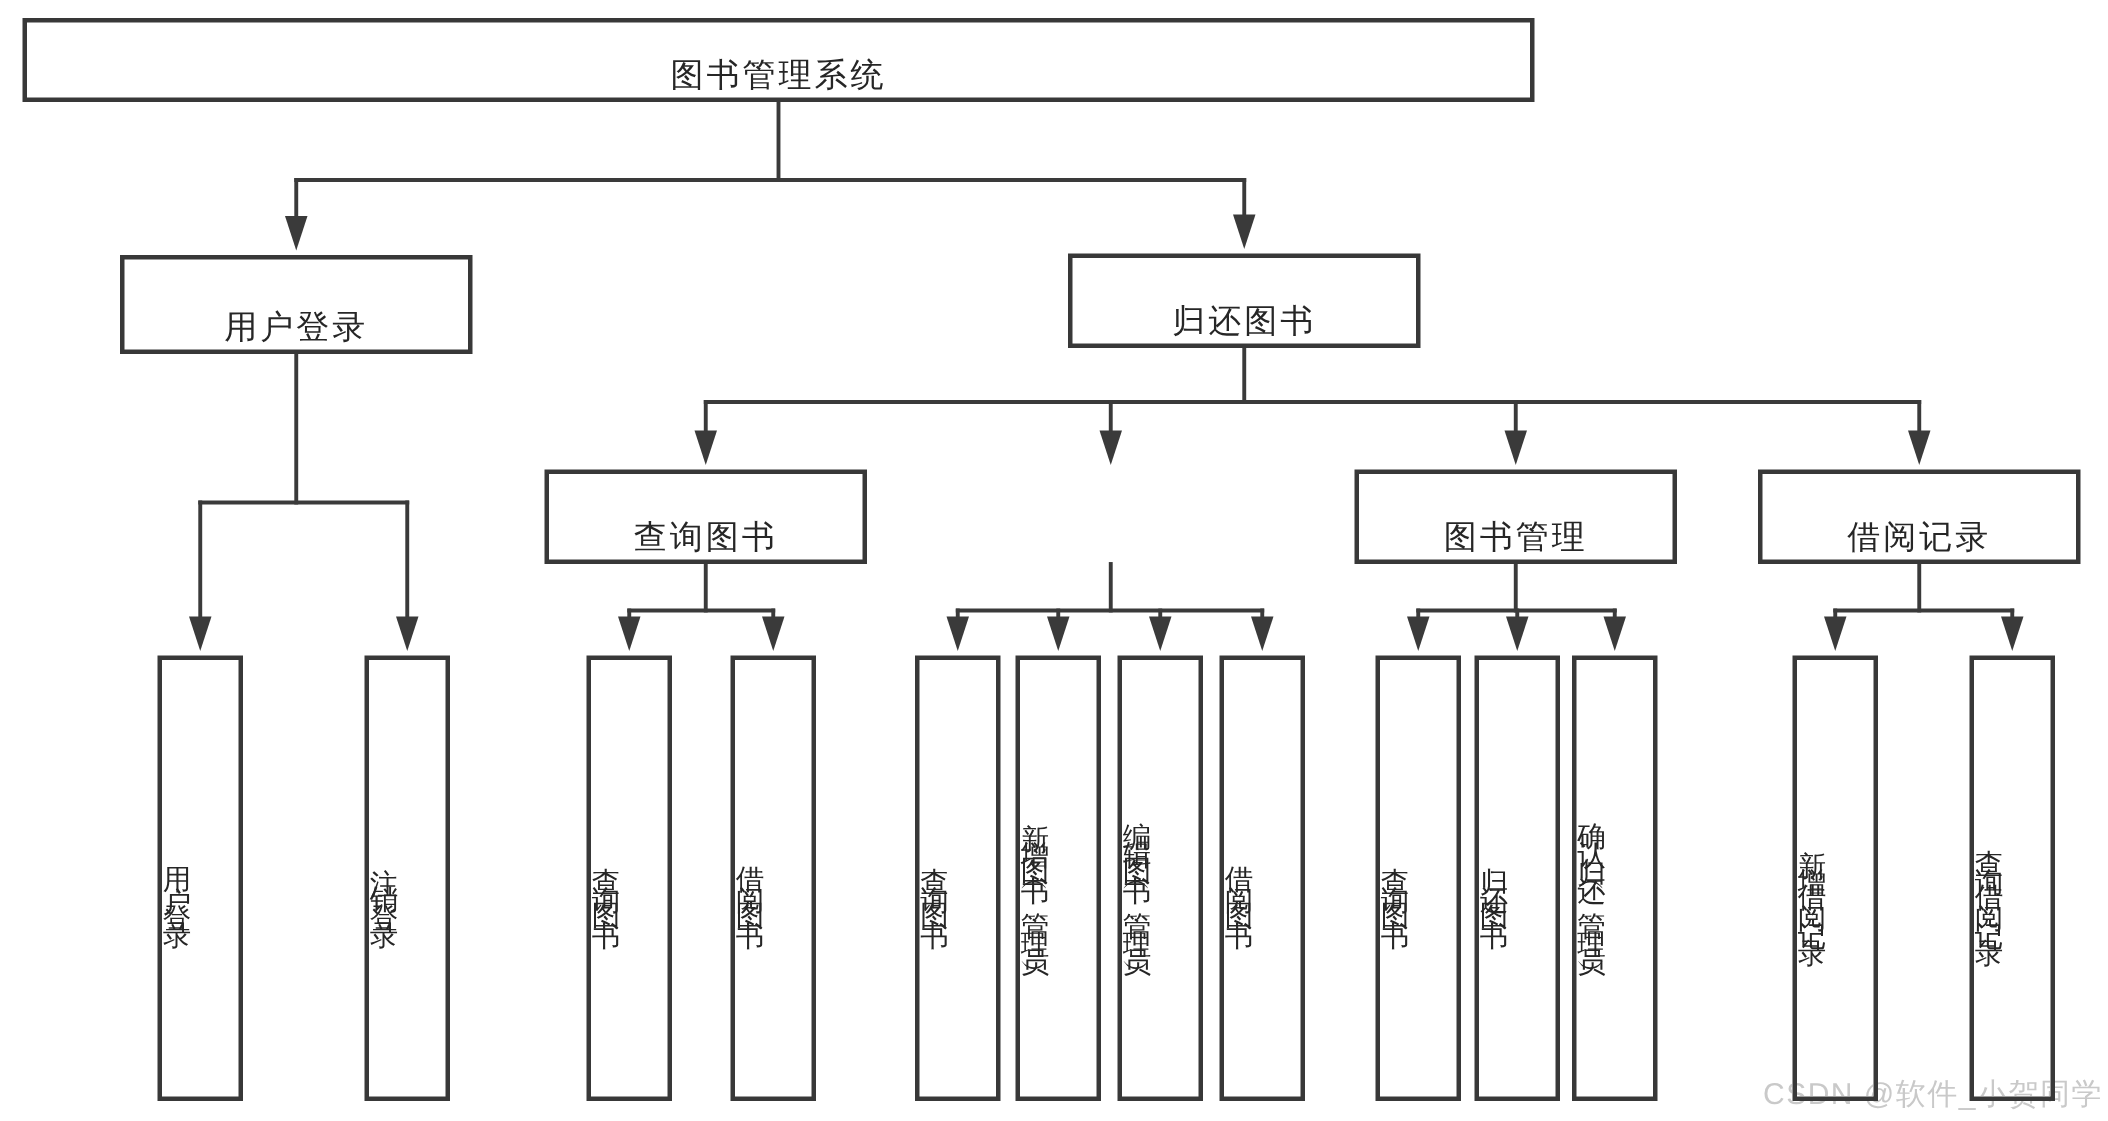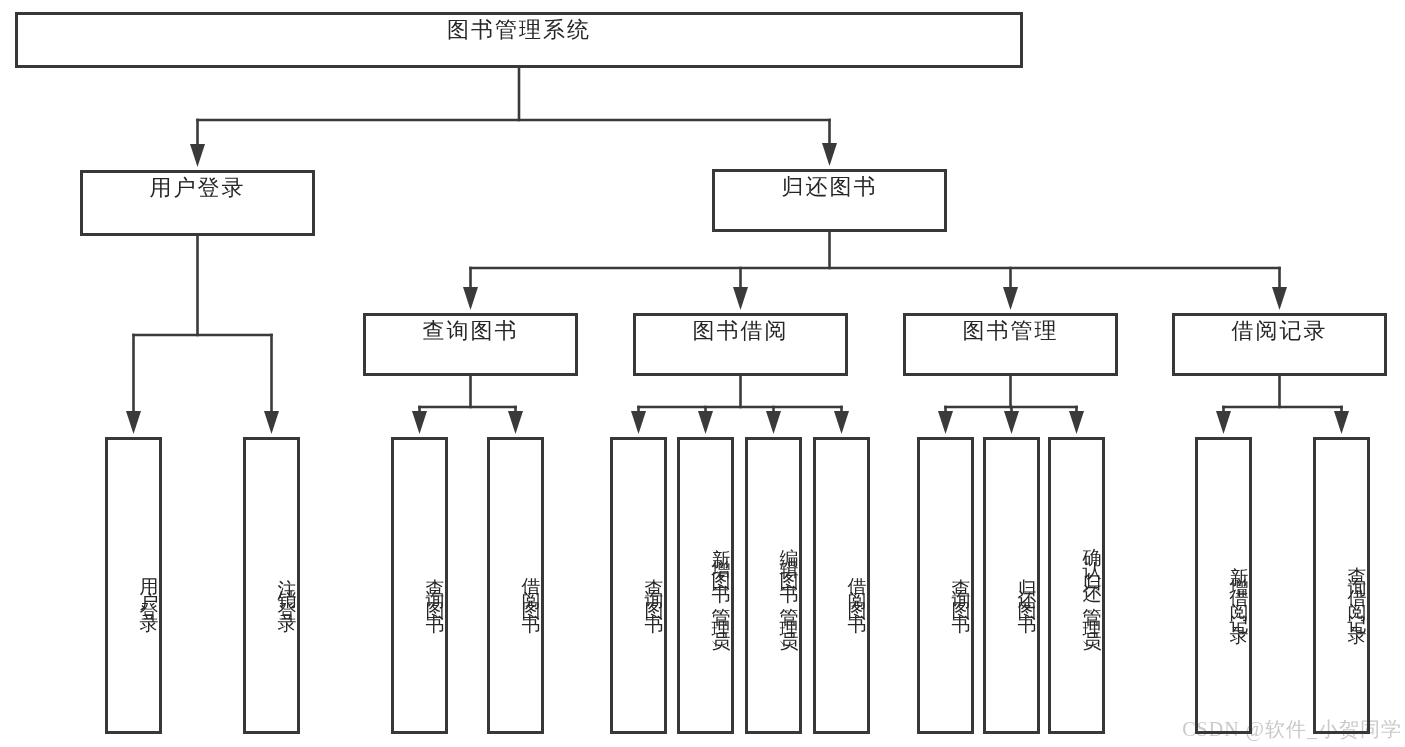--- a/index.html
+++ b/index.html
@@ -20,42 +20,42 @@
     overflow:hidden;
   }
   .wires{position:absolute;left:0;top:0;width:1405px;height:747px;}
   .wire{stroke:var(--line);stroke-width:2.6;fill:none;stroke-linecap:square;}
   .head{fill:var(--line);stroke:none;}
   .node{
     position:absolute;
     background:var(--box-fill);
     border:3px solid var(--box-border);
     color:var(--text);
-    display:flex;align-items:flex-start;justify-content:center;
+    display:flex;align-items:flex-end;justify-content:center;
     font-size:22px;letter-spacing:2px;
     text-align:center;
     z-index:1;
   }
   .leaf{
     writing-mode:vertical-rl;
     text-orientation:mixed;
     font-size:19px;
     letter-spacing:12px;
     line-height:1;
   }
   .leaf .lbl{padding-top:2px;}
   .watermark{
     position:absolute;
     right:3px;bottom:4px;
     font-size:20px;
     letter-spacing:1px;
     color:var(--watermark);
     mix-blend-mode:darken;
     z-index:3;
-    font-family:Liberation Serif, serif;
+    font-family:Liberation Sans, sans-serif;
   }
 </style>
 </head>
 <body>
 
 <div class="canvas">
 
   <svg class="wires" id="connectors" viewBox="0 0 1405 747" xmlns="http://www.w3.org/2000/svg">
       <line x1="519" y1="68" x2="519" y2="120" class="wire"></line>
       <line x1="197.5" y1="120" x2="829.5" y2="120" class="wire"></line>
@@ -118,23 +118,20 @@
   <div class="node" style="left:80px;top:170px;width:235px;height:66px">
     <span class="lbl">用户登录</span>
   </div>
   <div class="node" style="left:712px;top:169px;width:235px;height:63px">
     <span class="lbl">归还图书</span>
   </div>
 
   <div class="node" style="left:363px;top:313px;width:215px;height:63px">
     <span class="lbl">查询图书</span>
   </div>
-  <div class="node" style="left:633px;top:313px;width:215px;height:63px">
-    <span class="lbl">图书借阅</span>
-  </div>
   <div class="node" style="left:903px;top:313px;width:215px;height:63px">
     <span class="lbl">图书管理</span>
   </div>
   <div class="node" style="left:1172px;top:313px;width:215px;height:63px">
     <span class="lbl">借阅记录</span>
   </div>
 
   <div class="node leaf" style="left:105px;top:437px;width:57px;height:297px">
     <span class="lbl">用户登录</span>
   </div>

